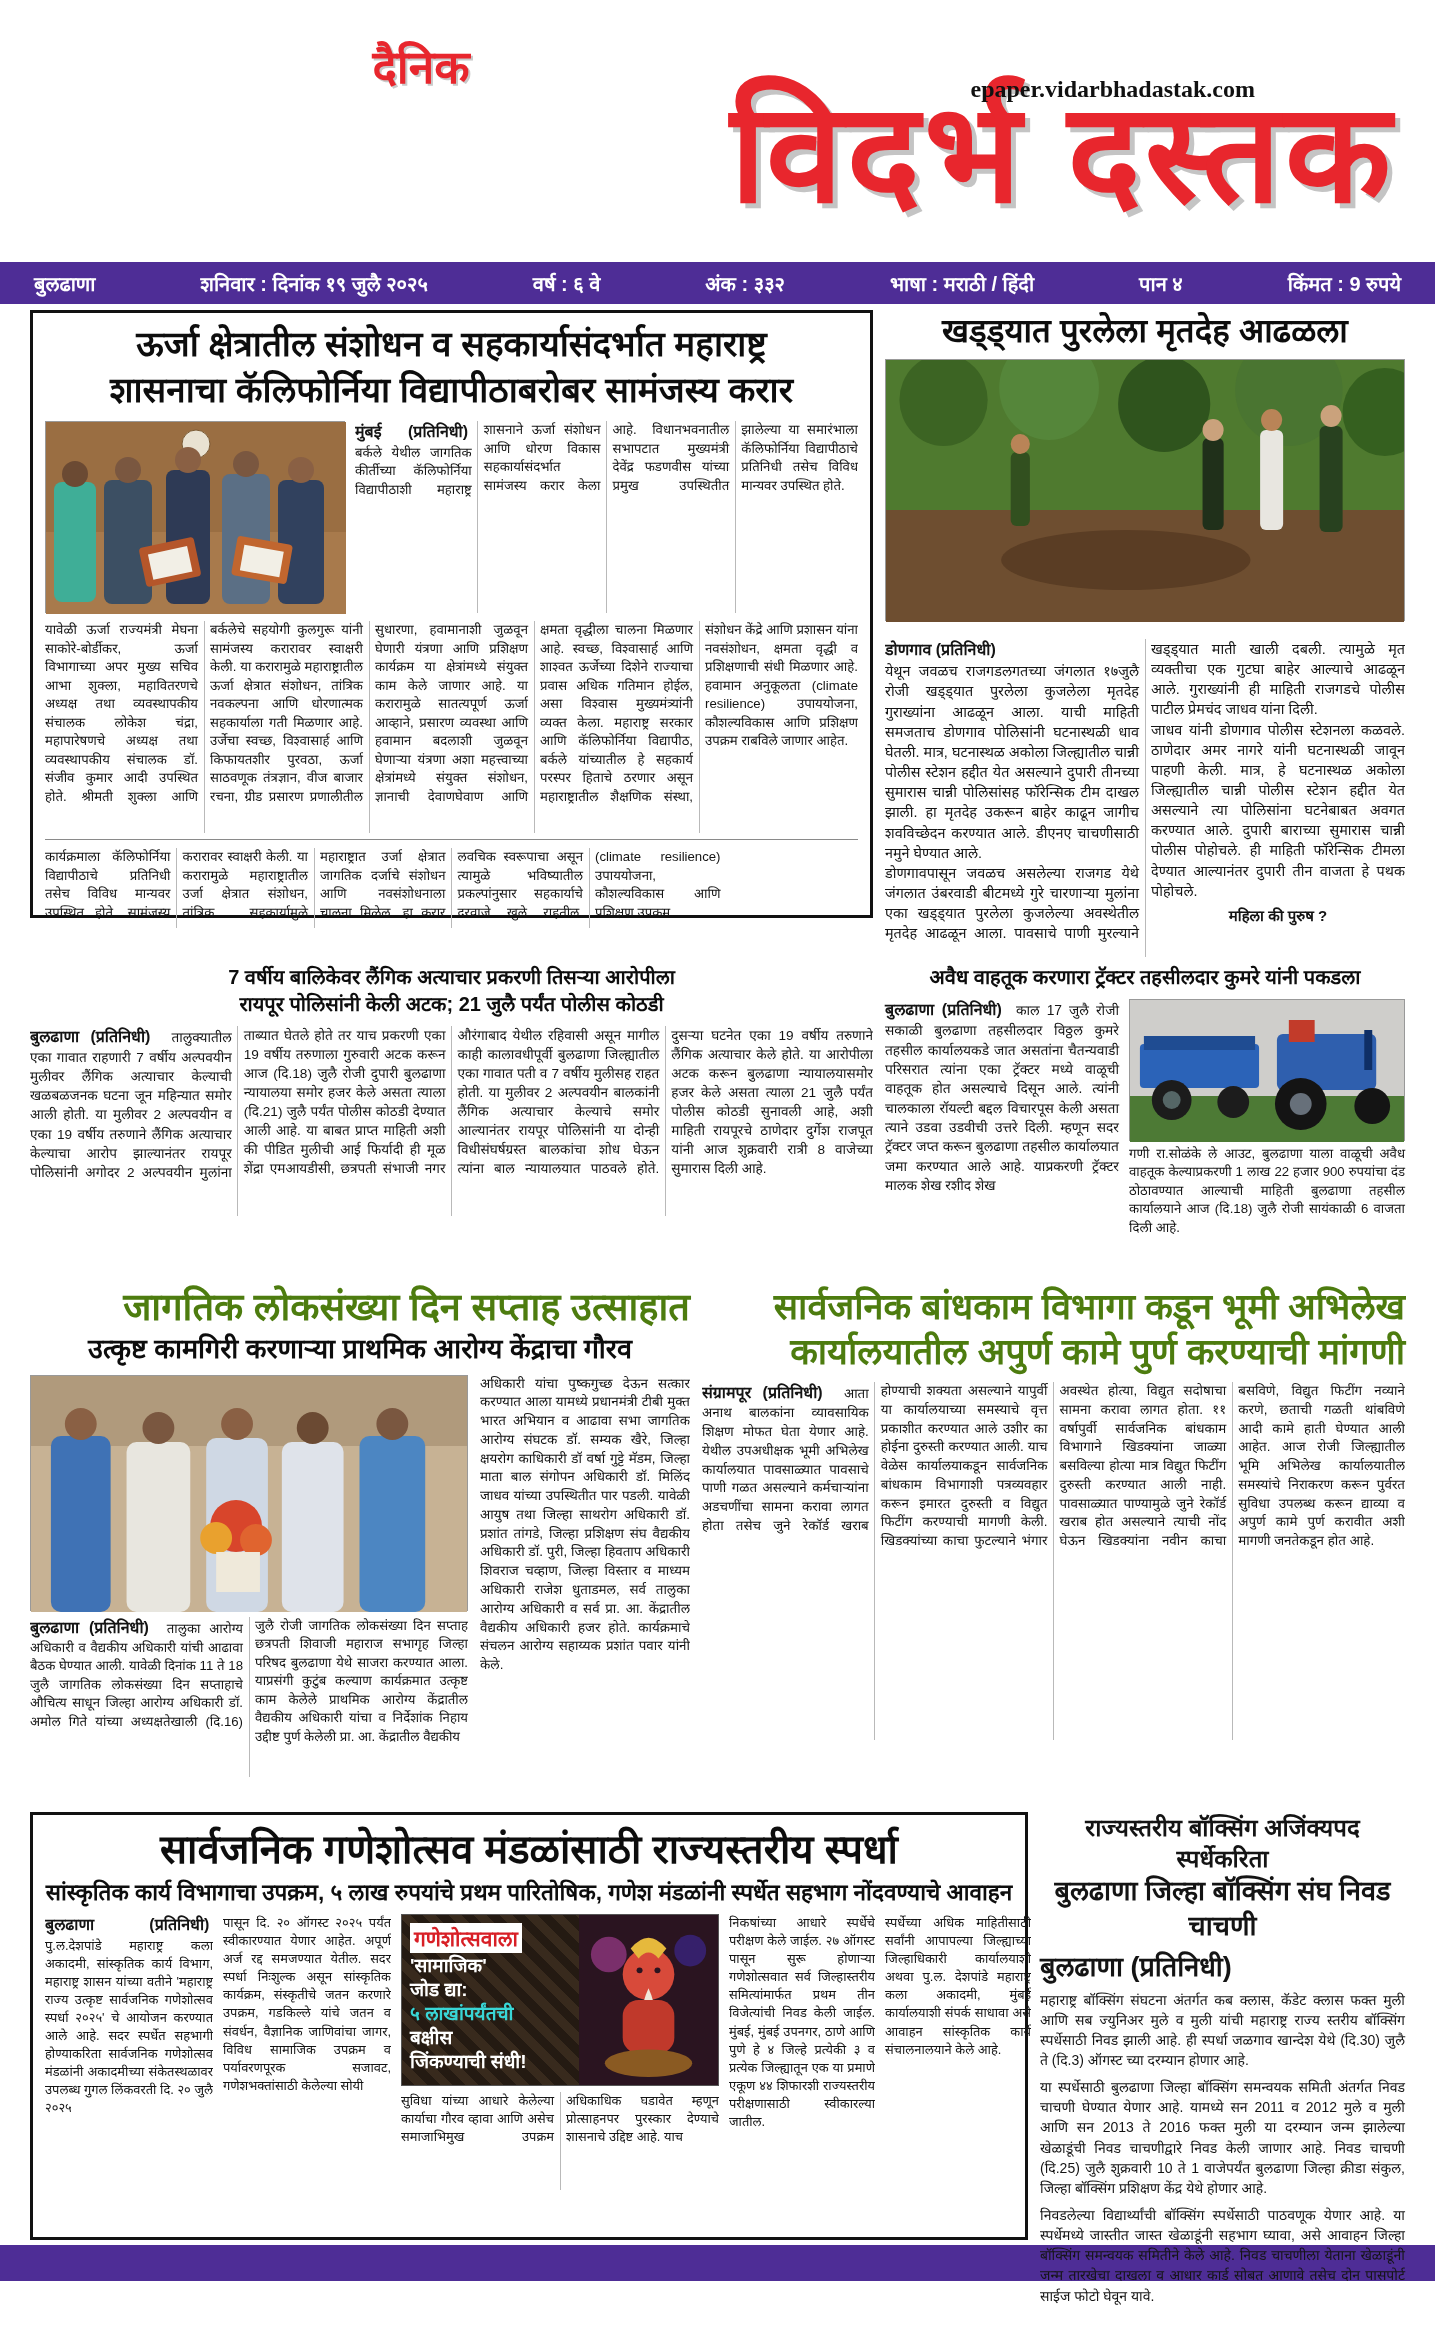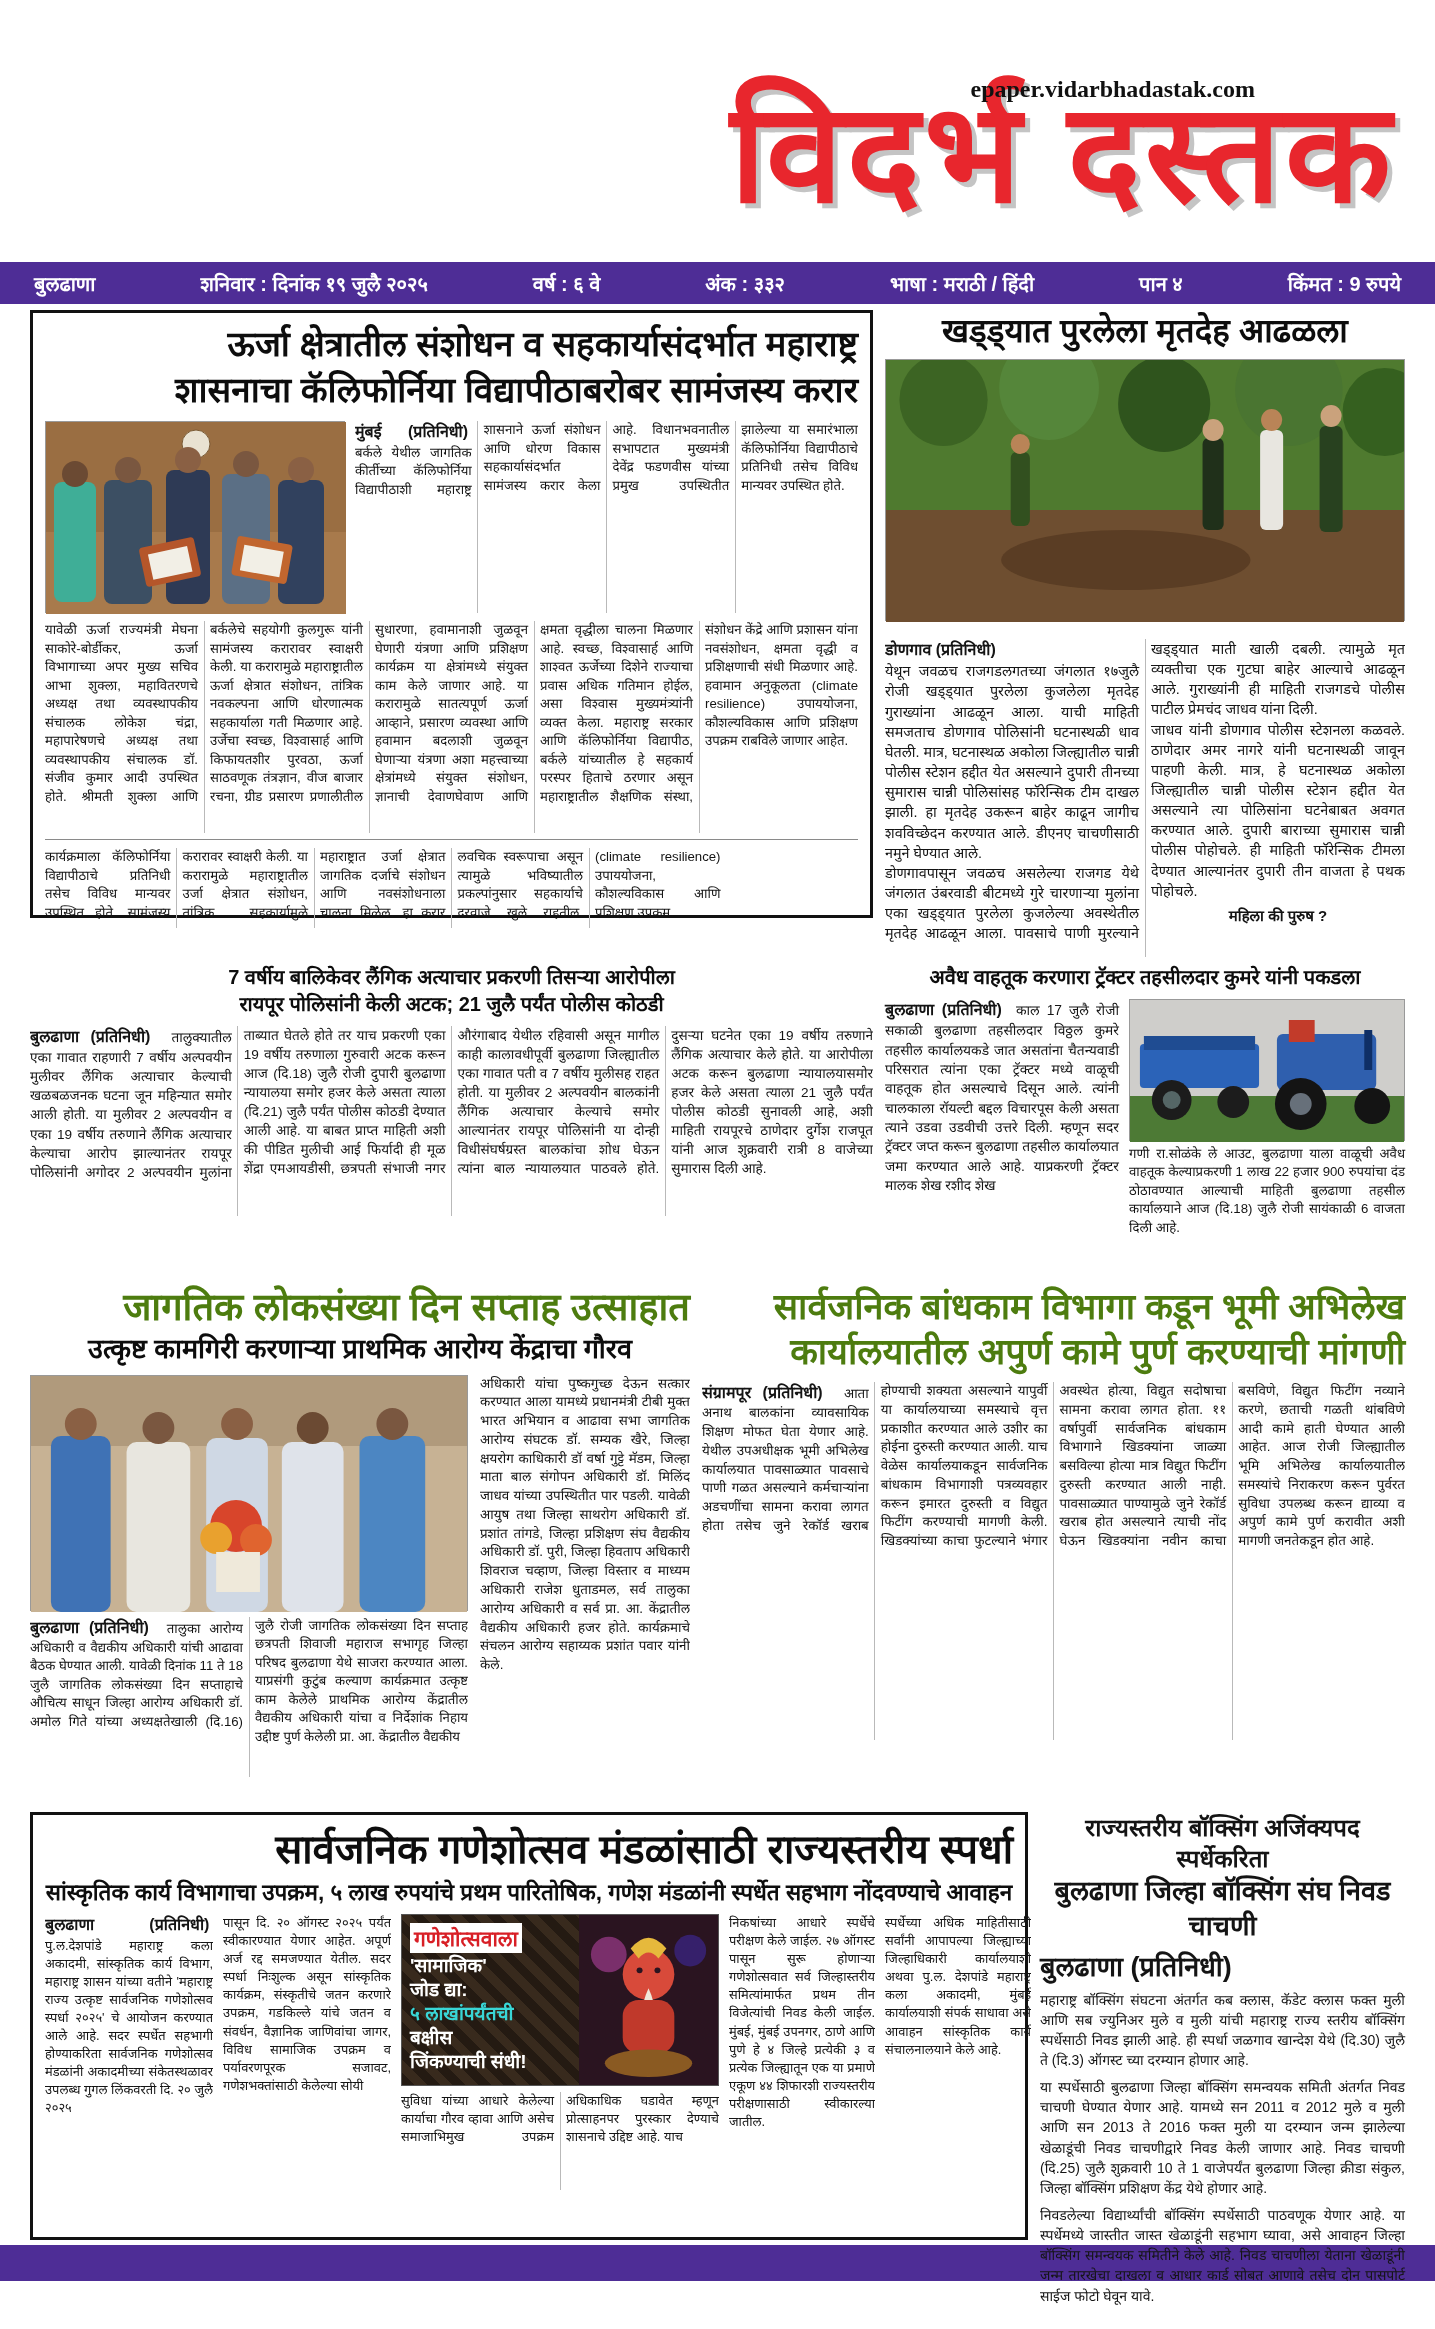--- a/index.html
+++ b/index.html
@@ -27,21 +27,21 @@
     justify-content:space-between; padding:2px 34px; font-size:20px; font-weight:700; }
   .dateband span { white-space:nowrap; }
   
   main { padding:0 30px; }
   .row { display:grid; gap:12px; }
   .row1 { grid-template-columns:843px 1fr; height:660px; }
   .row2 { grid-template-columns:843px 1fr; height:320px; }
   .row3 { grid-template-columns:660px 1fr; height:528px; }
   .row4 { grid-template-columns:998px 1fr; height:433px; }
   .art-box { border:3px solid #111; padding:8px 12px; }
-  .h1a { text-align:right; font-weight:800; font-size:35px; line-height:1.32; color:#0d0d0d; }
+  .h1a { text-align:center; font-weight:800; font-size:35px; line-height:1.32; color:#0d0d0d; }
   .h1b { text-align:center; font-weight:800; font-size:33px; line-height:1.3; color:#0d0d0d; }
   .h2a { text-align:center; font-weight:800; font-size:20px; line-height:1.35; color:#0d0d0d; }
   .h3a { text-align:right; font-weight:800; font-size:38px; line-height:1.25; color:#4d7c0f; }
   .h3b { text-align:center; font-weight:800; font-size:27px; line-height:1.3; color:#0d0d0d; }
   .subhead-center { text-align:center; font-weight:800; font-size:15px; margin:4px 0; }
   .dateline { font-weight:800; font-size:16px; }
   .bodytext { text-align:justify; line-height:1.4; }
   .cols { column-gap:12px; column-rule:1px solid #b9b9b9; overflow:hidden; }
   .c2 { column-count:2; } .c4 { column-count:4; }
   .c5 { column-count:5; } .c6 { column-count:6; }
@@ -78,20 +78,21 @@
   .boxing p { font-size:14px; text-align:justify; line-height:1.45; margin-top:6px; }
   .bottomband { height:36px; background:#4e2d96; margin-top:0; }
   svg { display:block; }
 </style>
 </head>
 <body>
 
 <div class="page">
 
   <header class="masthead">
+    <div class="mast-tagline">दैनिक</div>
     <div class="mast-title">विदर्भ दस्तक</div>
     <div class="mast-url">epaper.vidarbhadastak.com</div>
   </header>
 
 
   <div class="dateband">
     <span>बुलढाणा</span>
     <span>शनिवार : दिनांक १९ जुलै २०२५</span>
     <span>वर्ष : ६ वे</span>
     <span>अंक : ३३२</span>

